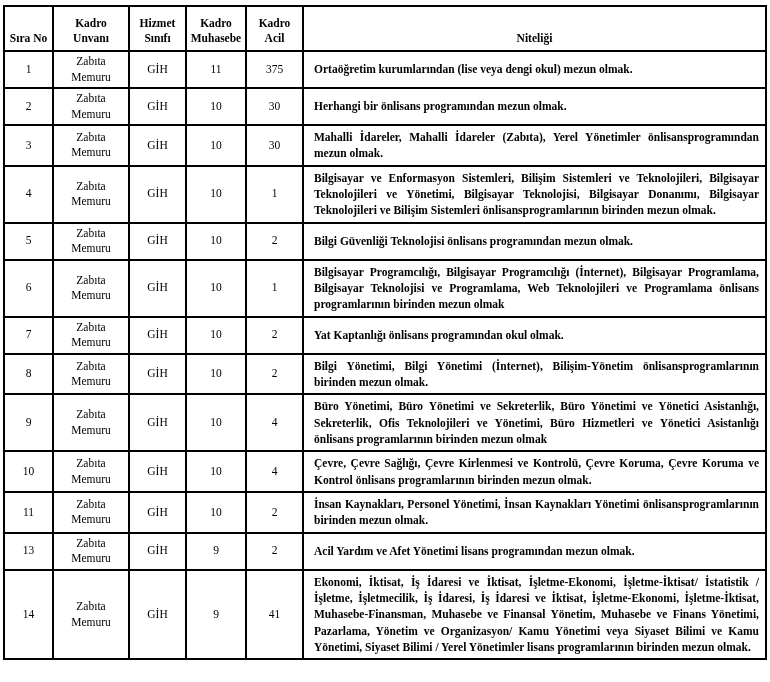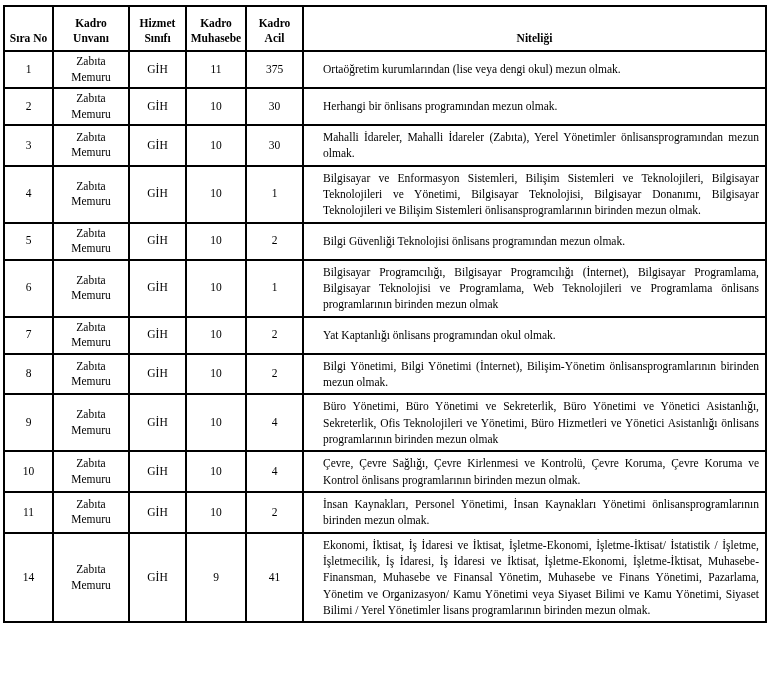--- a/index.html
+++ b/index.html
@@ -40,22 +40,23 @@
   td.c {
     text-align: center;
     vertical-align: middle;
     padding: 2px 2px;
     line-height: 1.35;
   }
   td.nitelik {
     text-align: justify;
     text-justify: inter-word;
     vertical-align: middle;
-    padding: 3px 6px 3px 19px;
+    padding: 3px 6px 3px 10px;
     line-height: 1.42;
+    font-weight: bold;
   }
 </style>
 </head>
 <body>
 
 <div class="page">
   <table class="kadro">
     <colgroup>
       <col style="width:49px">
       <col style="width:76px">
@@ -157,20 +158,28 @@
   </tr>
         <tr>
     <td class="c">11</td>
     <td class="c">Zabıta Memuru</td>
     <td class="c">GİH</td>
     <td class="c">10</td>
     <td class="c">2</td>
     <td class="nitelik">İnsan Kaynakları, Personel Yönetimi, İnsan Kaynakları Yönetimi önlisansprogramlarının birinden mezun olmak.</td>
   </tr>
         <tr>
+    <td class="c">13</td>
+    <td class="c">Zabıta Memuru</td>
+    <td class="c">GİH</td>
+    <td class="c">9</td>
+    <td class="c">2</td>
+    <td class="nitelik">Acil Yardım ve Afet Yönetimi lisans programından mezun olmak.</td>
+  </tr>
+        <tr>
     <td class="c">14</td>
     <td class="c">Zabıta Memuru</td>
     <td class="c">GİH</td>
     <td class="c">9</td>
     <td class="c">41</td>
     <td class="nitelik">Ekonomi, İktisat, İş İdaresi ve İktisat, İşletme-Ekonomi, İşletme-İktisat/ İstatistik / İşletme, İşletmecilik, İş İdaresi, İş İdaresi ve İktisat, İşletme-Ekonomi, İşletme-İktisat, Muhasebe-Finansman, Muhasebe ve Finansal Yönetim, Muhasebe ve Finans Yönetimi, Pazarlama, Yönetim ve Organizasyon/ Kamu Yönetimi veya Siyaset Bilimi ve Kamu Yönetimi, Siyaset Bilimi / Yerel Yönetimler lisans programlarının birinden mezun olmak.</td>
   </tr>
       </tbody>
   </table>
 </div>

